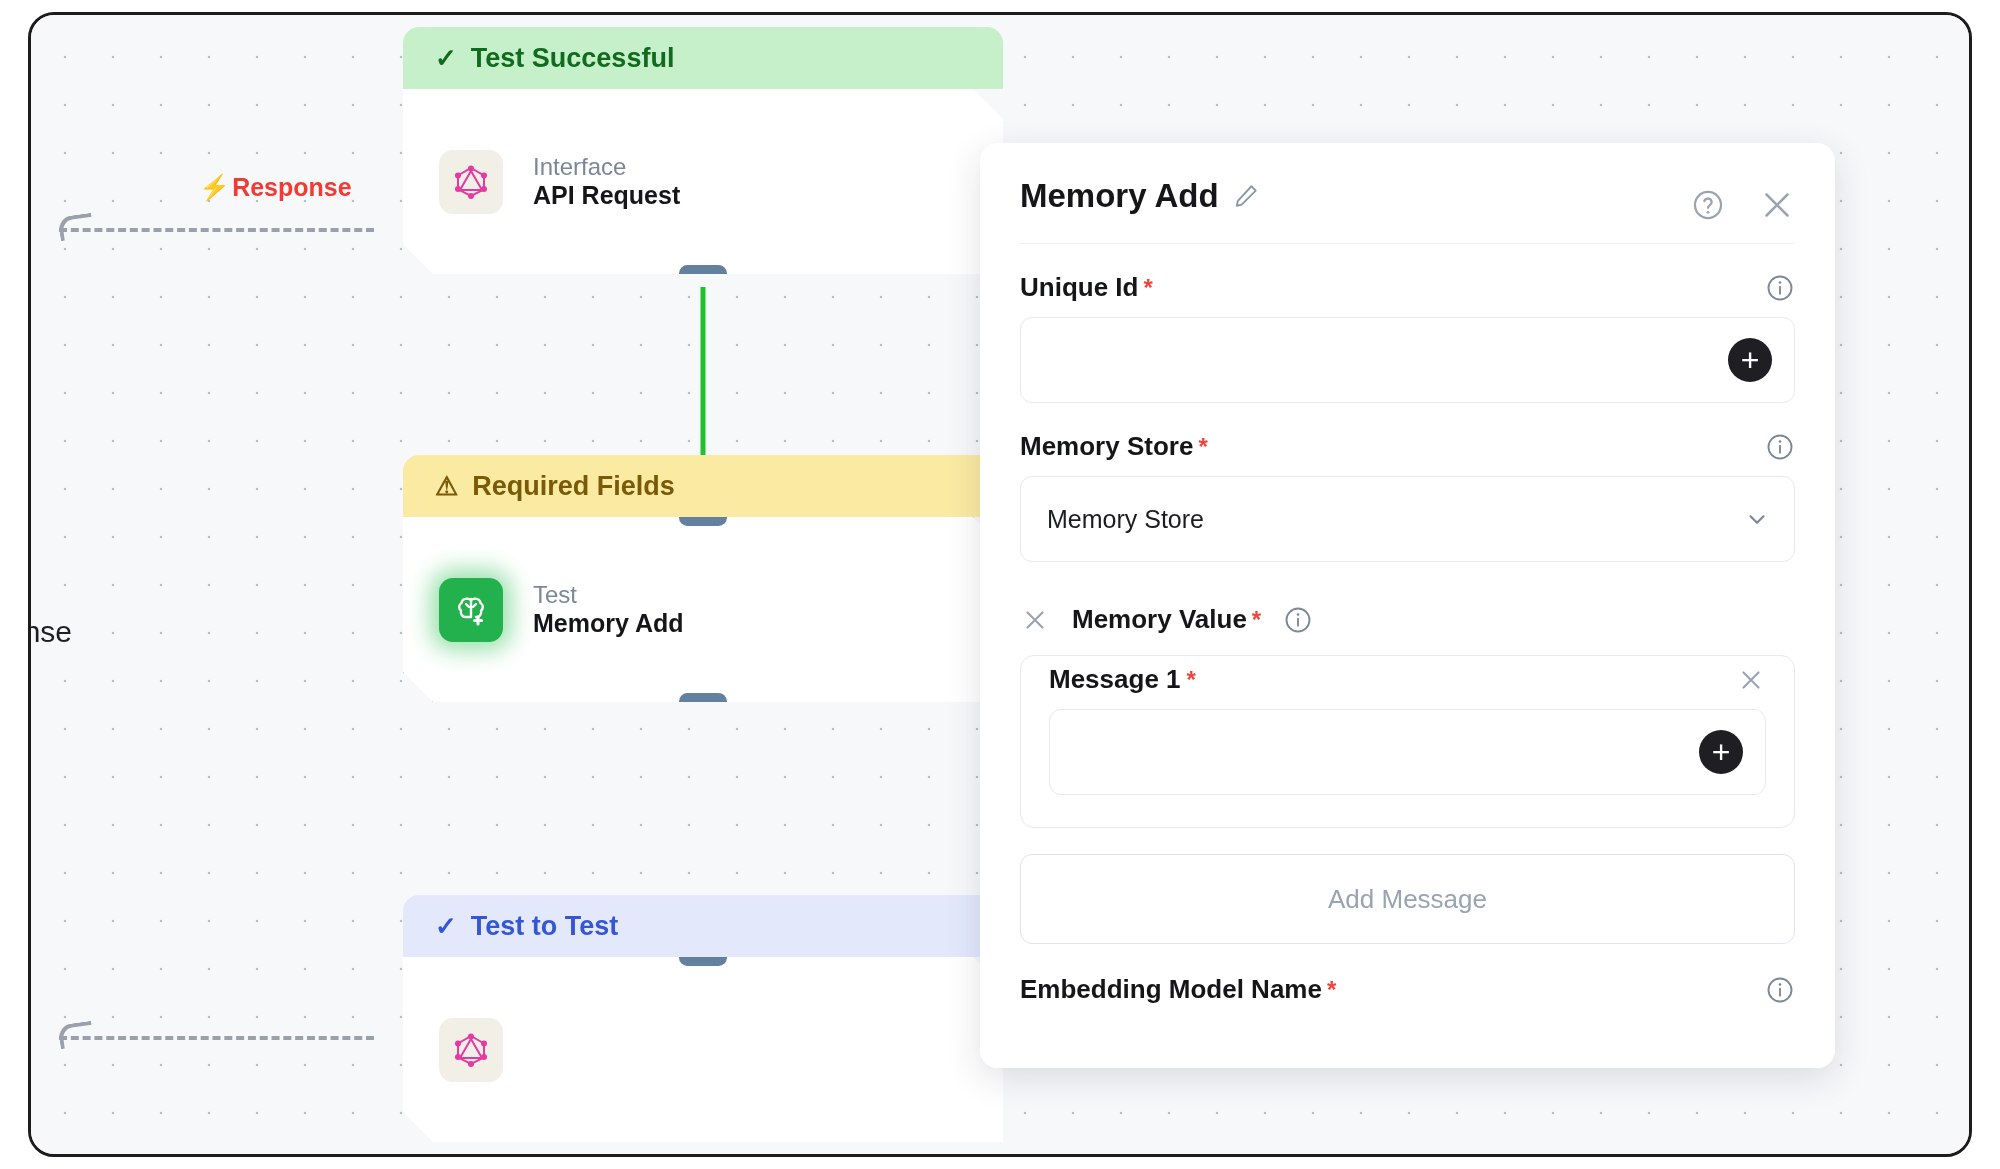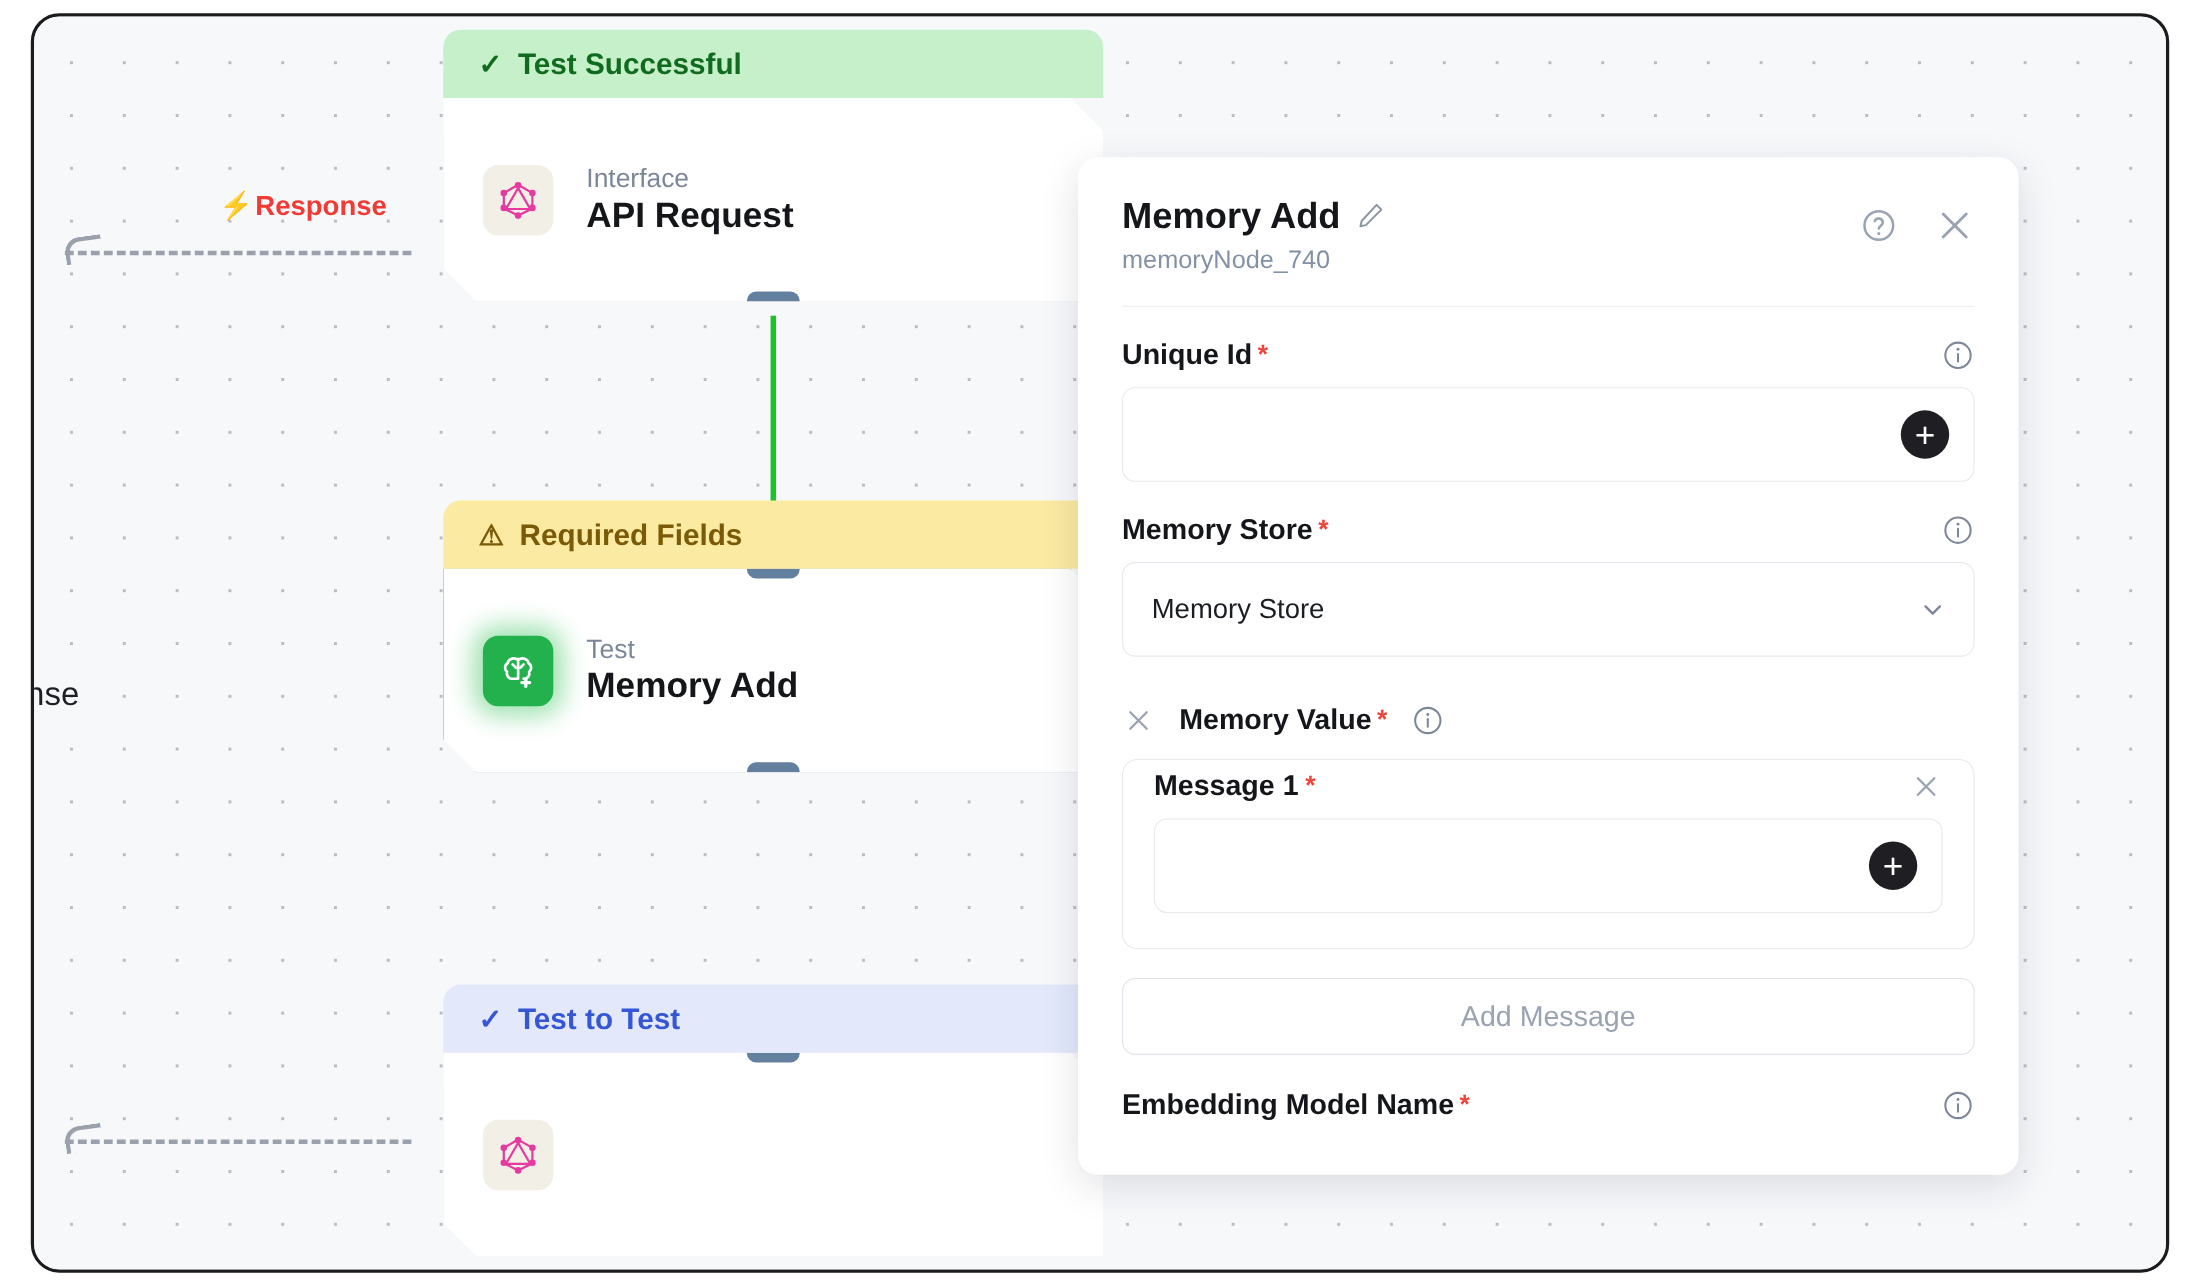--- a/index.html
+++ b/index.html
@@ -99,21 +99,21 @@
   .node-icon {
     width: 64px; height: 64px; border-radius: 14px;
     display: flex; align-items: center; justify-content: center;
     flex: 0 0 auto;
   }
   .icon-graphql { background: #f2efe7; }
   .icon-memory  { background: #22b14c; box-shadow: 0 0 22px 9px rgba(40,190,80,.45); }
 
   .node-texts { display: flex; flex-direction: column; gap: 0; }
   .node-kind { font-size: 24px; color: #7b8798; font-weight: 400; }
-  .node-title{ font-size: 32px; color: #14161a; font-weight: 700; }
+  .node-title{ font-size: 25px; color: #14161a; font-weight: 700; }
 
   
   .handle {
     position: absolute; left: 50%; transform: translateX(-50%);
     width: 48px; height: 17px; border-radius: 9px;
     background: #64809f;
   }
 
   
   .edge-green {
@@ -188,21 +188,21 @@
     position: relative;
   }
   .message-card-head {
     display: flex; align-items: center; justify-content: space-between;
   }
   .message-title {
     font-size: 26px; font-weight: 700; color: #14161a;
     display: flex; align-items: center; gap: 6px;
   }
   .add-btn {
-    margin-top: 26px; height: 70px;
+    margin-top: 26px; height: 90px;
     border: 1.6px solid #e0e3e9; border-radius: 12px;
     display: flex; align-items: center; justify-content: center;
     font-size: 26px; color: #9aa3b2; cursor: pointer;
     background: #fff;
   }
   .cut-field { margin-top: 30px; }
   #panel-fade {
     position: absolute; left: 0; right: 0; bottom: 0; height: 42px;
     background: linear-gradient(to bottom, rgba(255,255,255,0), #ffffff 70%);
     pointer-events: none;
@@ -319,21 +319,20 @@
 
         <div class="panel-head">
           <div class="panel-title-row">
             <span class="panel-title">Memory Add</span>
             <span class="pencil-icon">
               <svg width="26" height="26" viewBox="0 0 24 24" fill="none" stroke="currentColor" stroke-width="1.7" stroke-linecap="round" stroke-linejoin="round">
                 <path d="M17 3 L21 7 L8 20 L3.5 21 L4.5 16.5 Z"></path>
               </svg>
             </span>
           </div>
-          <div class="panel-subtitle">memoryNode_740</div>
 
           <div class="panel-head-actions">
             <span class="head-btn">
               <svg width="34" height="34" viewBox="0 0 24 24" fill="none" stroke="currentColor" stroke-width="1.6">
                 <circle cx="12" cy="12" r="9.2"></circle>
                 <path d="M9.4 9.2 a2.7 2.7 0 0 1 5.2 .9 c0 1.8 -2.6 2.2 -2.6 3.9" stroke-linecap="round"></path>
                 <circle cx="12" cy="17.2" r="1" fill="currentColor" stroke="none"></circle>
               </svg>
             </span>
             <span class="head-btn">

